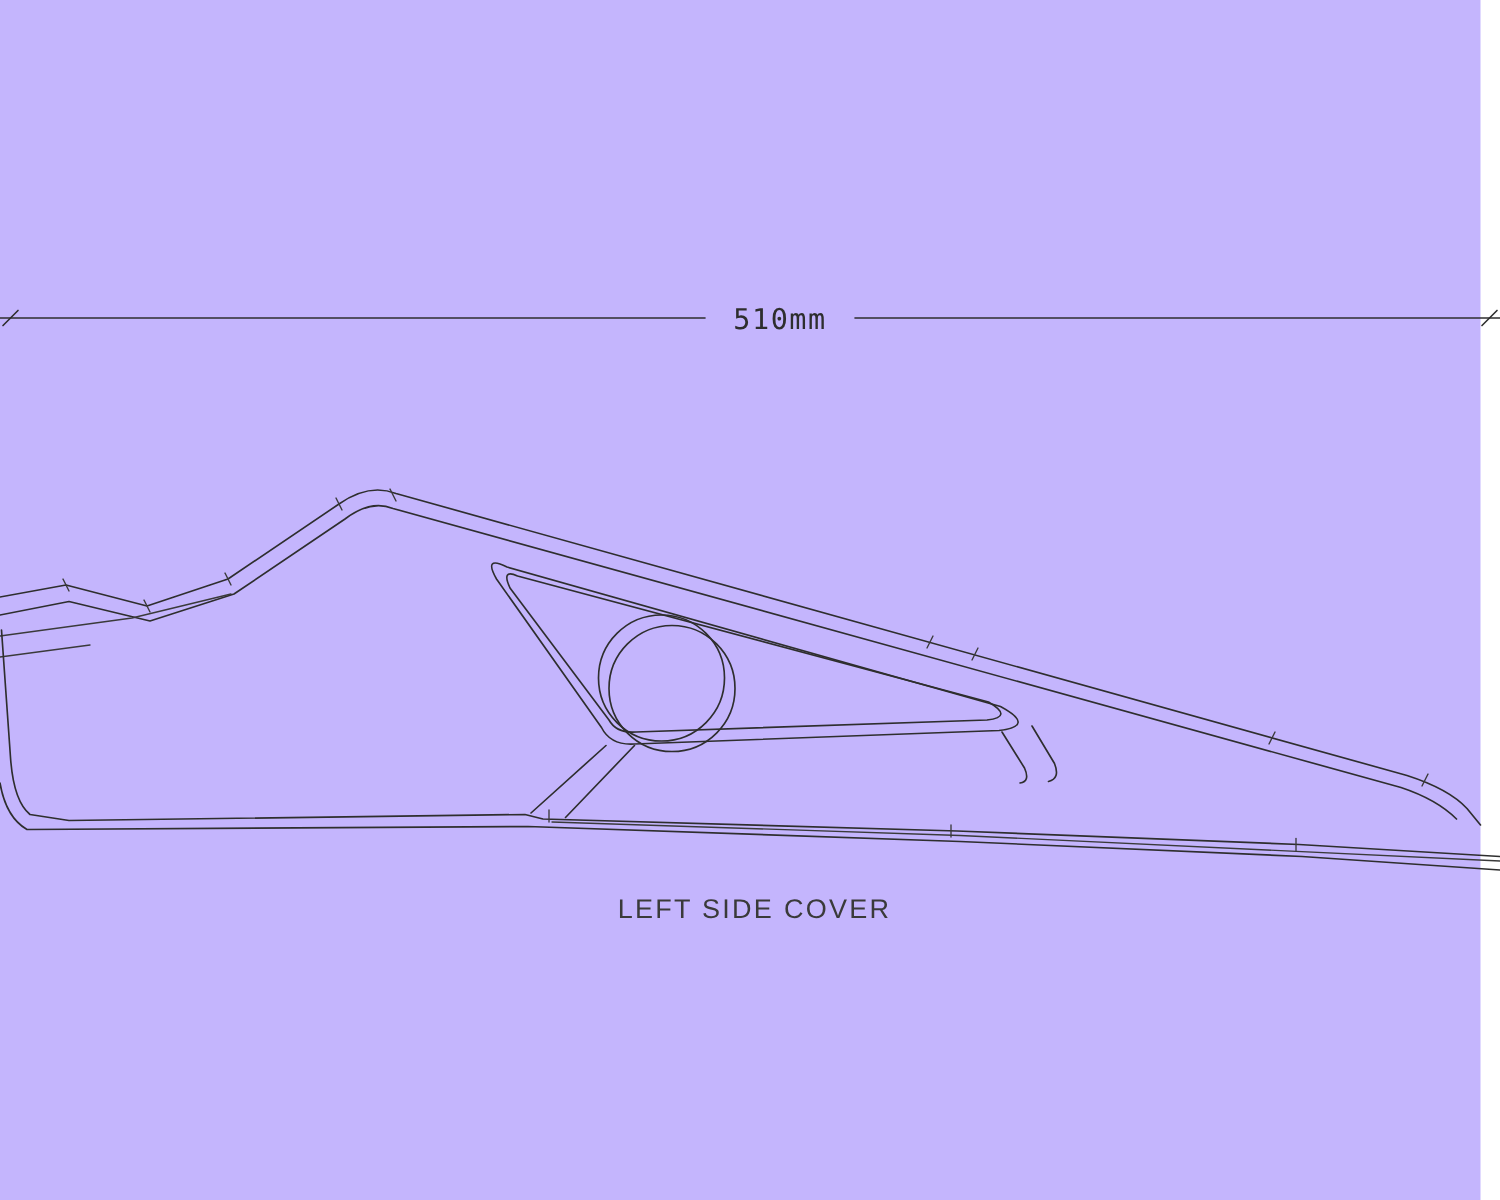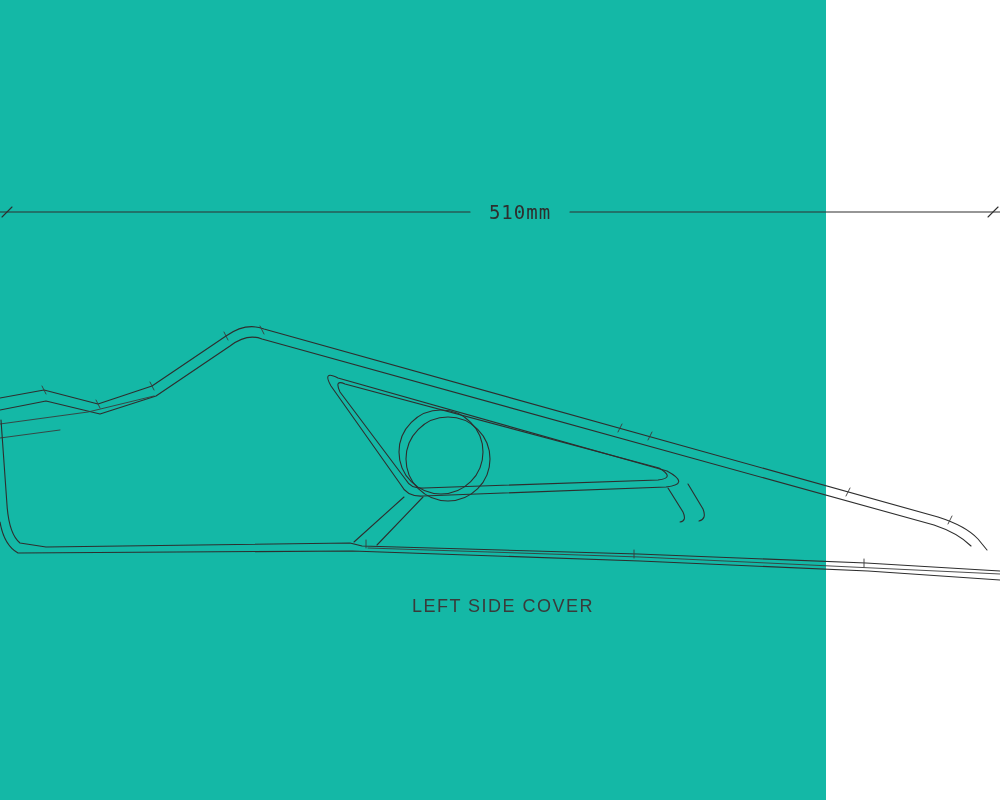--- a/index.html
+++ b/index.html
@@ -6,23 +6,23 @@
     margin: 0;
     padding: 0;
     width: 1000px;
     height: 800px;
     background: #ffffff;
     overflow: hidden;
     font-family: "Liberation Sans", sans-serif;
   }
   .stage {
     position: relative;
-    width: 826px;
+    width: 987px;
     height: 800px;
-    background: #14b8a6;
+    background: #c4b5fd;
   }
   svg { display: block; }
   .ln {
     fill: none;
     stroke: #2e2e2e;
     stroke-width: 1.1;
     stroke-linecap: round;
     stroke-linejoin: round;
   }
   .ln-thin {

